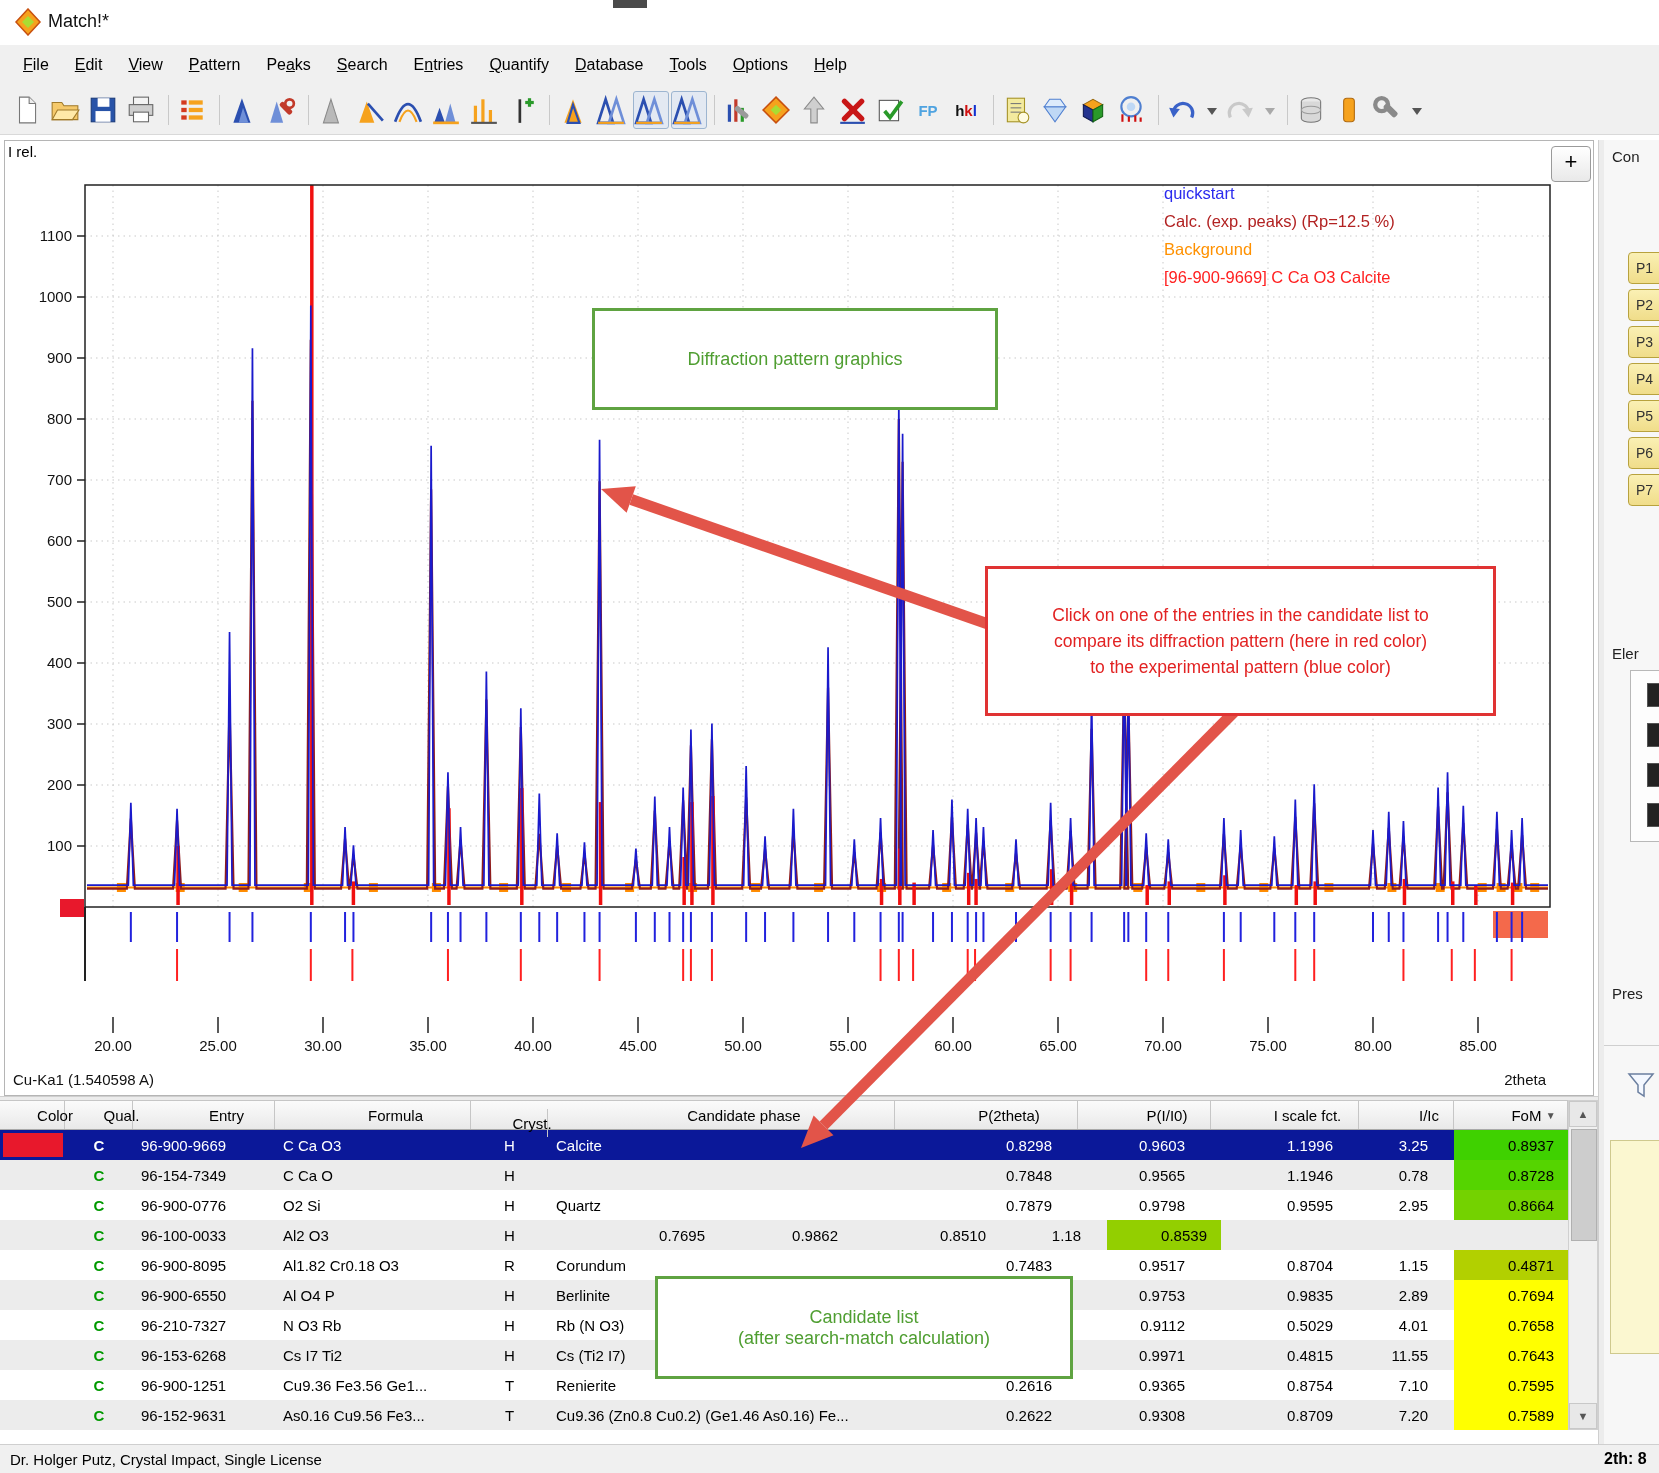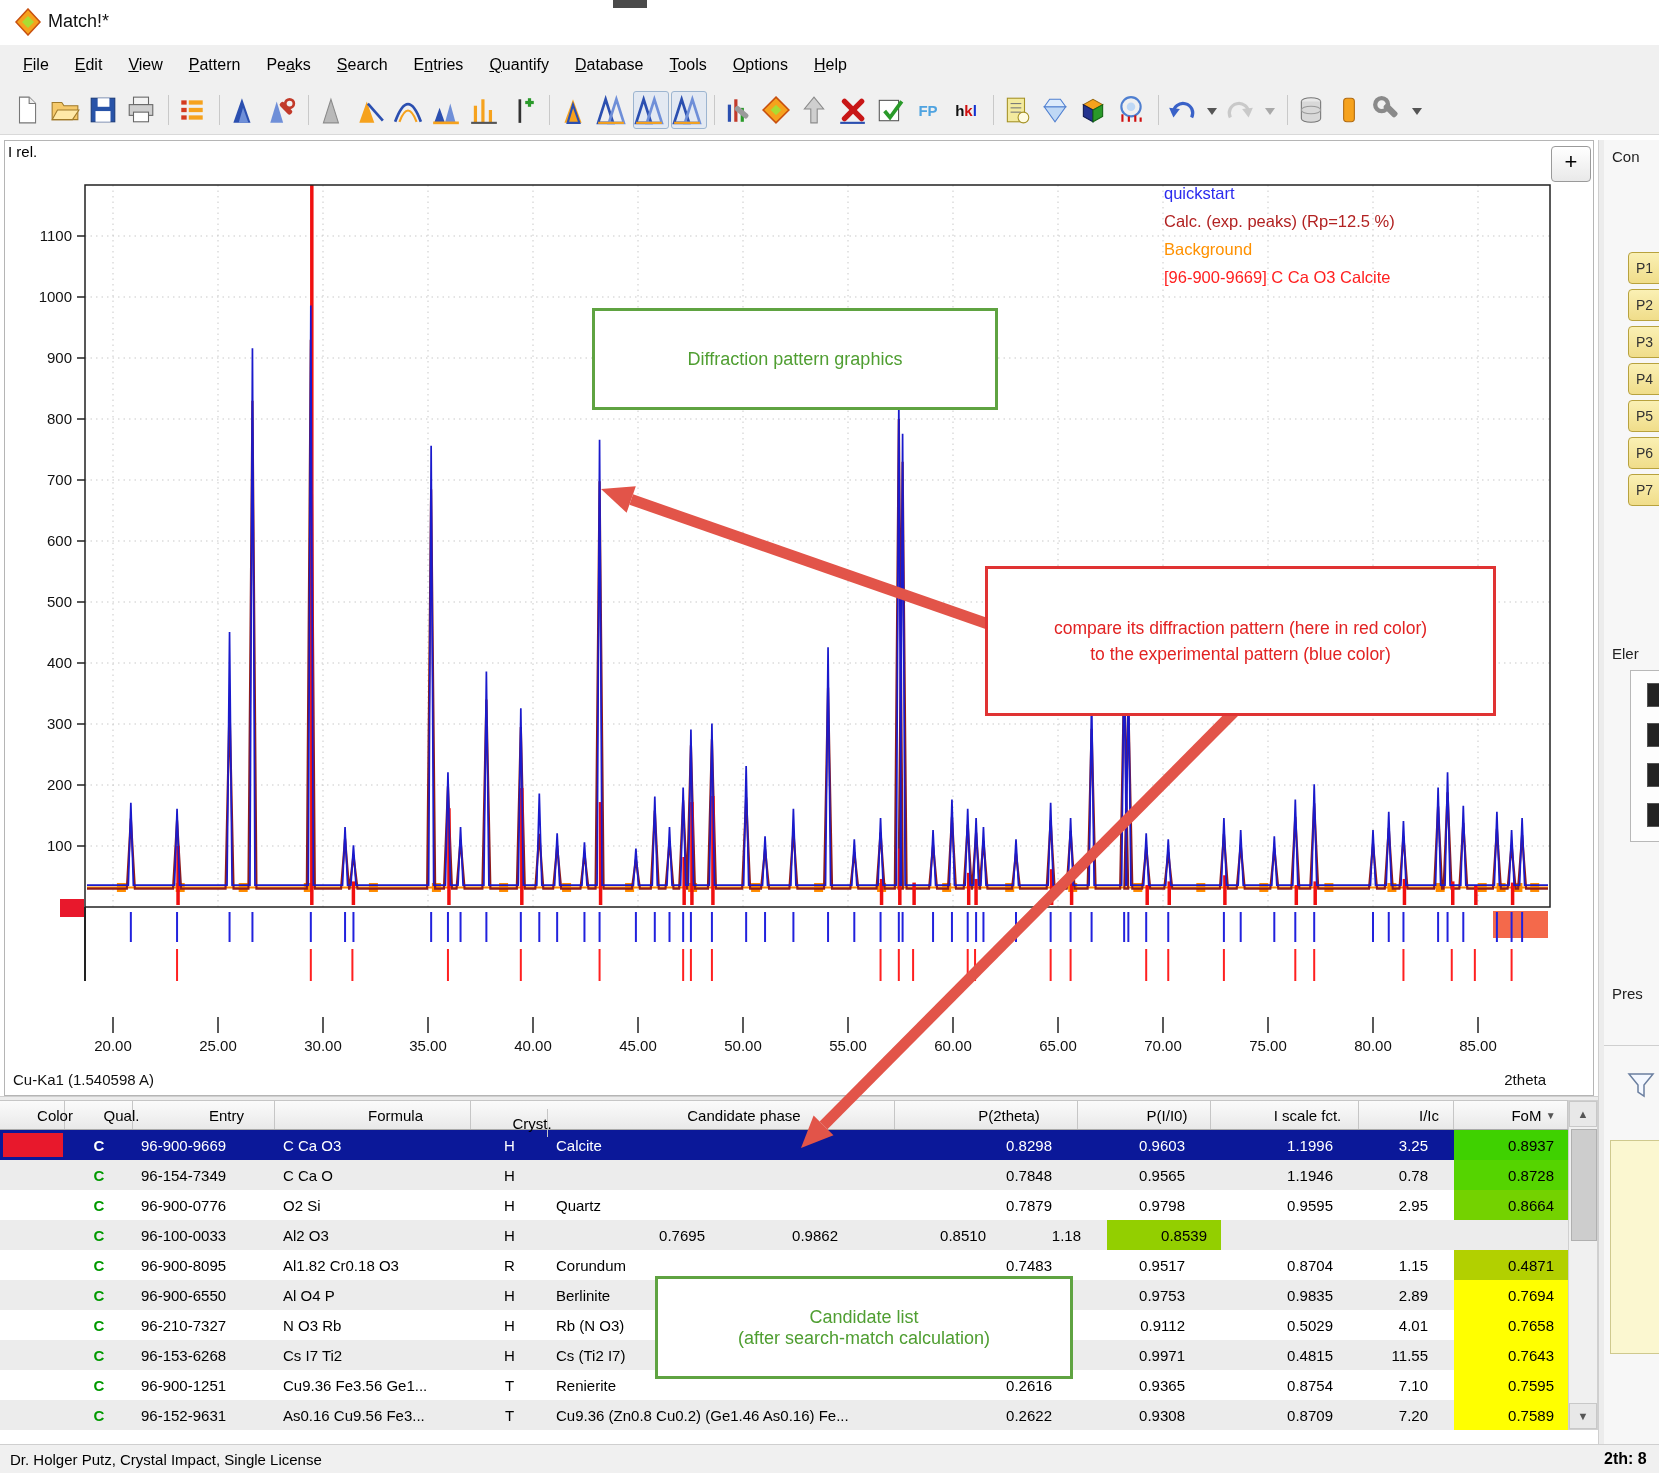--- a/index.html
+++ b/index.html
@@ -591,20 +591,21 @@
         <text x="8" y="944" font-size="15" fill="#111">Cu-Ka1 (1.540598 A)</text>
         <text x="1541" y="944" text-anchor="end" font-size="15" fill="#111">2theta</text>
       </svg></div>
   <div id="irel">I rel.</div>
   <div id="zoom-plus">+</div>
 
   <div class="green-box" id="gbox1" style="left:592px;top:308px;width:400px;height:96px;">
     <div>Diffraction pattern graphics</div>
   </div>
   <div id="red-box">
+    <div>Click on one of the entries in the candidate list to</div>
     <div>compare its diffraction pattern (here in red color)</div>
     <div>to the experimental pattern (blue color)</div>
   </div>
   <div class="green-box" id="gbox2" style="left:655px;top:1276px;width:412px;height:97px;font-size:18px;">
     <div>Candidate list</div>
     <div>(after search-match calculation)</div>
   </div>
   <svg id="overlay-arrows">
       <line x1="988" y1="624" x2="631.2144058062648" y2="499.5399090021854" stroke="#e25449" stroke-width="11"></line>
       <polygon points="601,489 635.8256159947209,486.32110646194457 626.6031956178088,512.7587115424263" fill="#e25449"></polygon>

